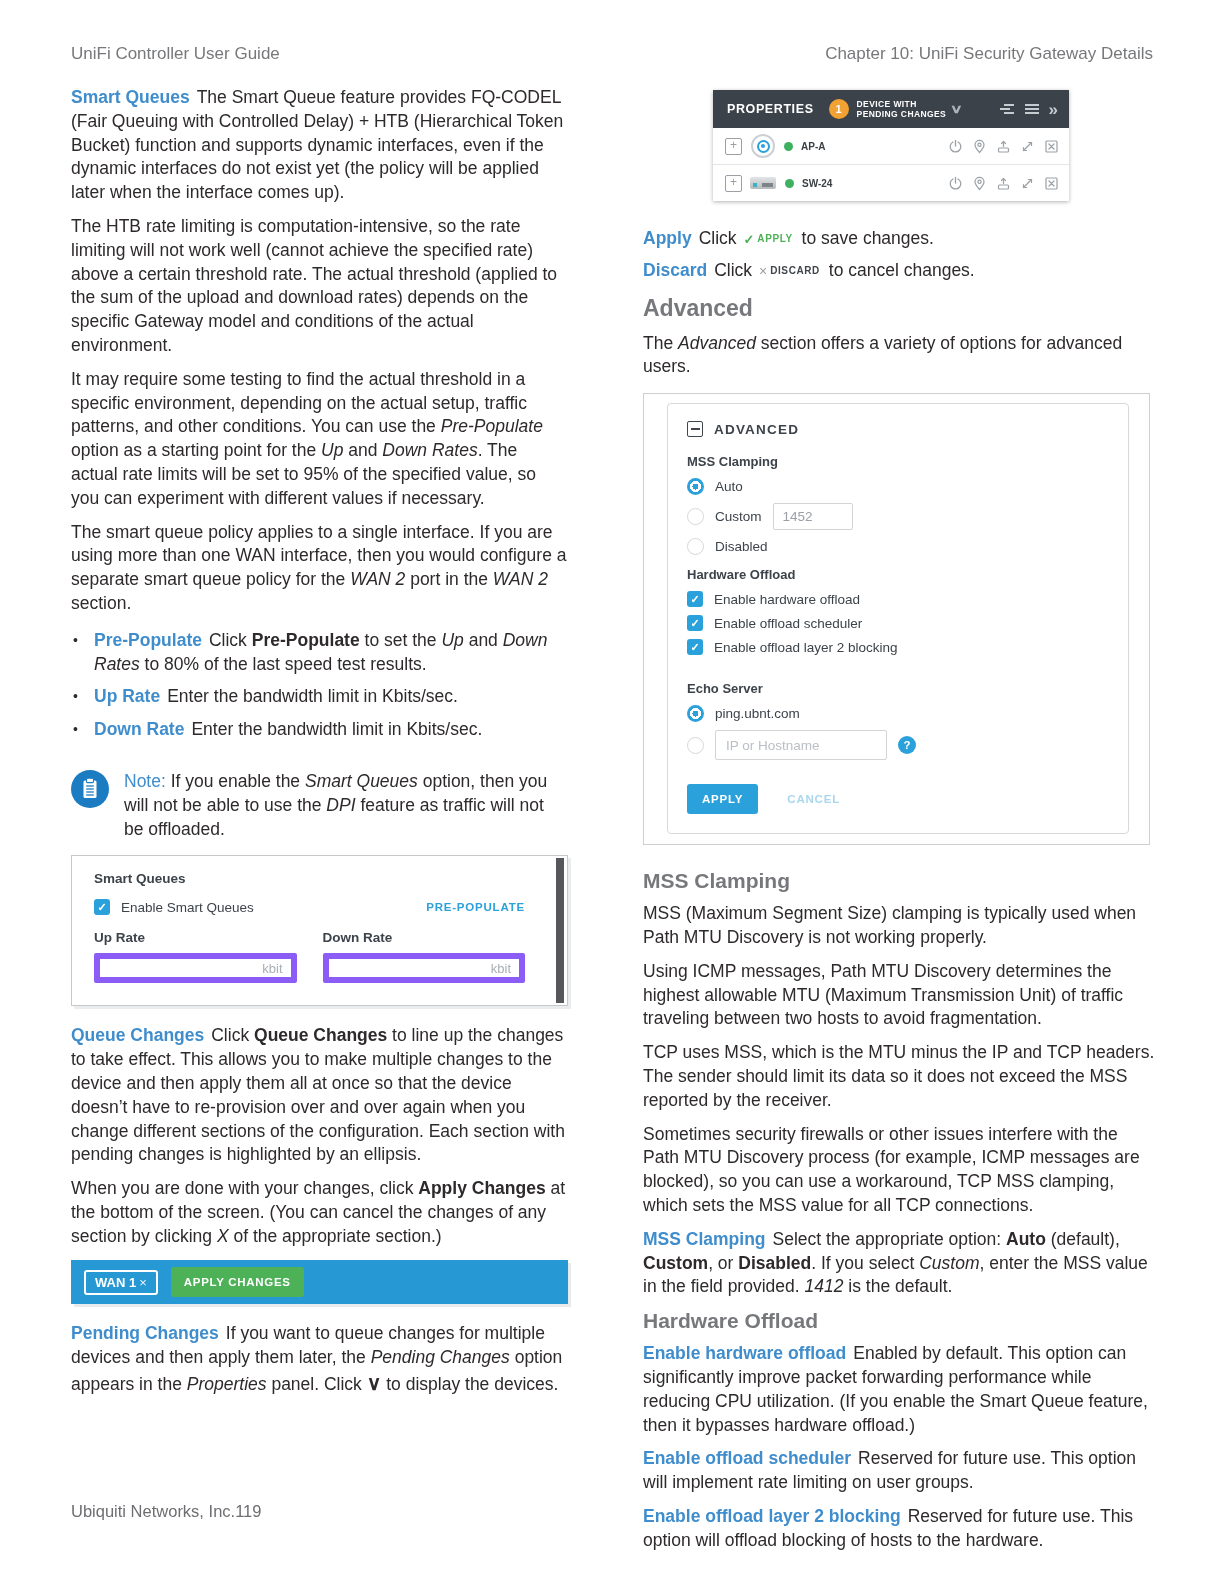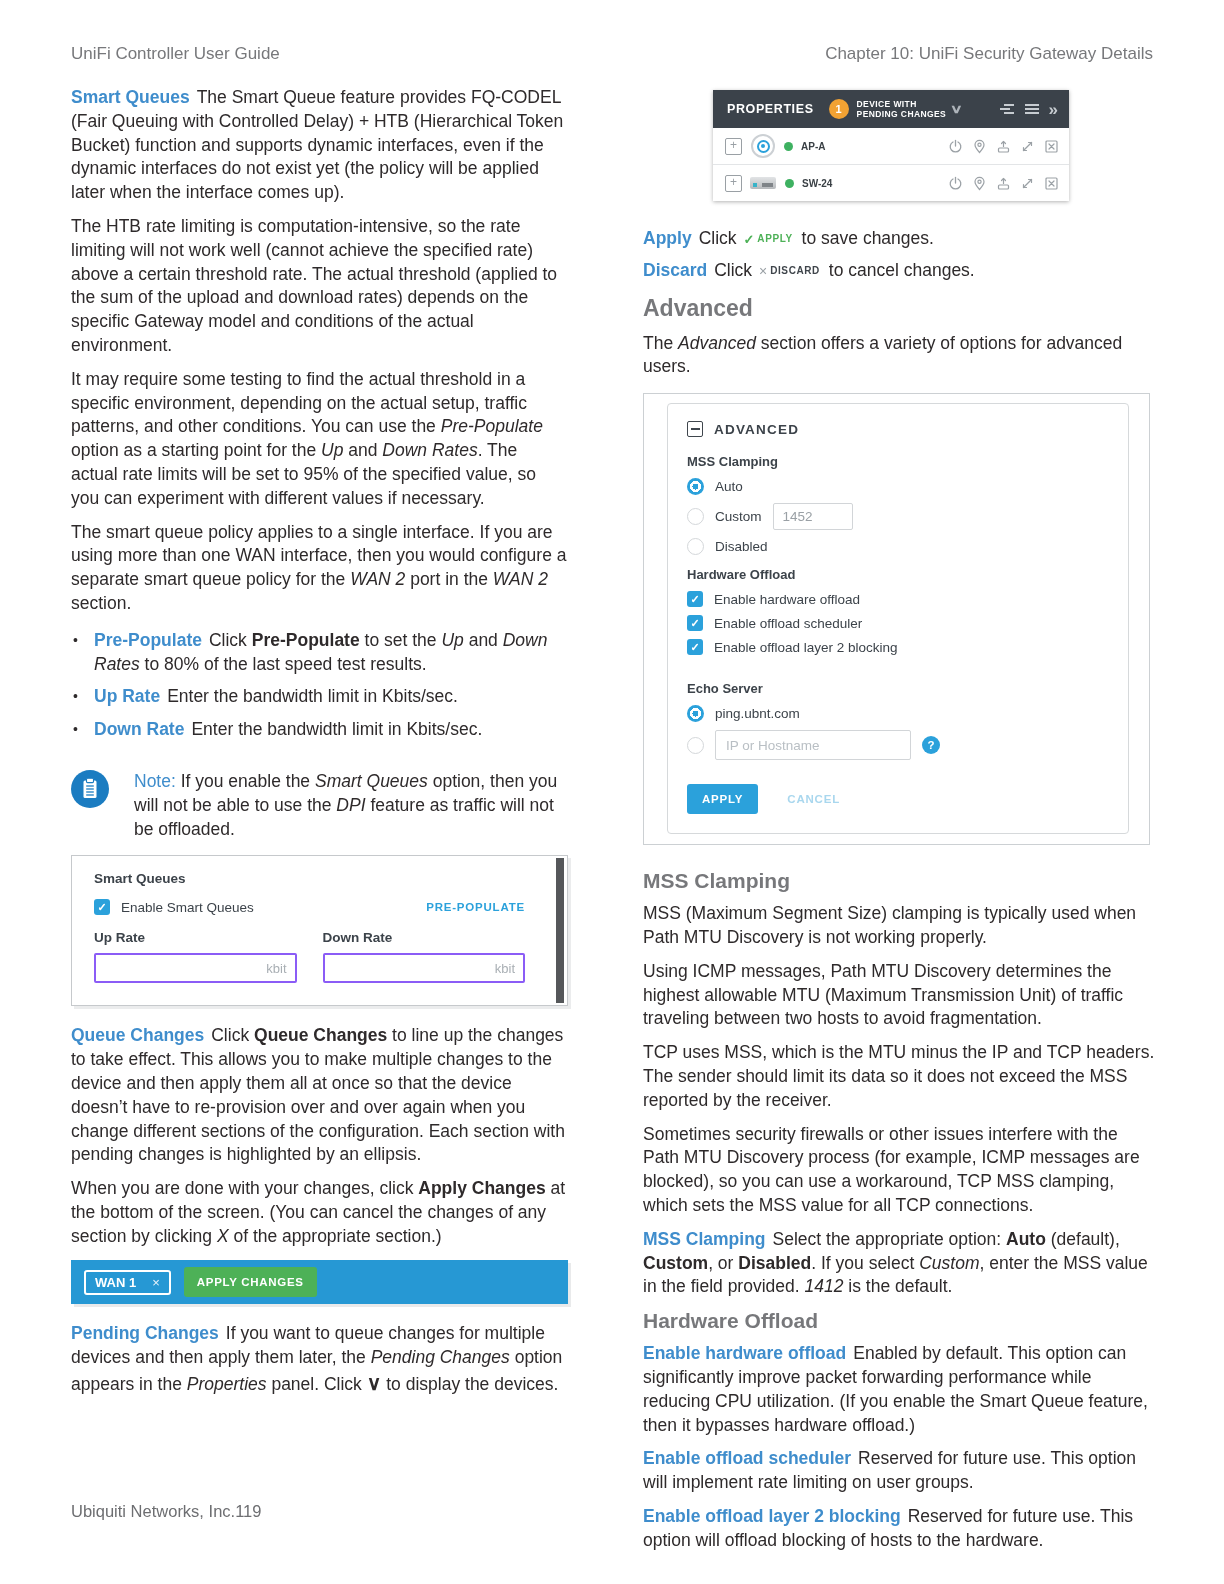--- a/index.html
+++ b/index.html
@@ -22,41 +22,41 @@
   .t-x{color:#9aa0a5;font-size:14px;margin:0 3px 0 2px;}
   .t-discardtag{color:#3f454b;font-weight:bold;font-size:10px;letter-spacing:.6px;margin-right:4px;position:relative;top:-2px;}
   .t-chev{font-weight:bold;font-size:20px;}
   h2.sec{font-size:23px;color:#77787b;font-weight:bold;margin:12px 0 10px;}
   h3.sec{font-size:21px;color:#77787b;font-weight:bold;margin:10px 0 9px;}
   
   .bullet{display:flex;margin:0 0 9px;}
   .bmark{width:21px;flex:none;font-size:14px;line-height:1.7;padding-left:2px;}
   .bullet p{margin:0;flex:1;font-size:17.5px;line-height:1.36;}
   
-  .note{display:flex;gap:25px;margin:28px 0 14px;}
+  .note{display:flex;gap:15px;margin:28px 0 14px;}
   .note p{margin:0;width:432px;font-size:17.5px;line-height:1.36;}
   
   .sq-panel{position:relative;border:1px solid #c6c9cc;box-shadow:3px 3px 0 #ebeced;
             margin:12px 0 18px;padding:15px 42px 22px 22px;background:#fff;box-sizing:border-box;}
   .sq-scrollbar{position:absolute;top:2px;bottom:2px;right:3px;width:8px;background:#55575a;}
   .sq-title{font-size:13.5px;font-weight:bold;color:#3c434a;margin-bottom:13px;}
   .sq-row{display:flex;align-items:center;gap:11px;font-size:13.5px;color:#3c434a;}
   .chk{width:16px;height:16px;border-radius:3px;background:#2ba1db;color:#fff;font-size:11px;
        font-weight:bold;display:flex;align-items:center;justify-content:center;flex:none;}
   .prepop{margin-left:auto;color:#2ba1db;font-size:11.5px;font-weight:bold;letter-spacing:.8px;cursor:pointer;}
   .rate-grid{display:flex;gap:26px;margin-top:15px;}
   .rate-col{flex:1;}
   .rate-label{font-size:13.5px;font-weight:bold;color:#3c434a;margin-bottom:8px;}
-  .rate-input{width:100%;height:30px;border:2px solid #8b5cf6;border-radius:2px;box-sizing:border-box;
+  .rate-input{width:100%;height:30px;border:6px solid #8b5cf6;border-radius:2px;box-sizing:border-box;
               font-family:"Liberation Sans",sans-serif;font-size:13px;text-align:right;padding:0 8px;color:#3c434a;}
   .rate-input::placeholder{color:#a9afb4;}
   
   .wan-bar{height:44px;background:#2698d4;display:flex;align-items:center;padding:0 13px;gap:13px;
            margin:12px 0 18px;box-shadow:3px 3px 0 #e9eaeb;}
-  .wan-chip{display:flex;align-items:center;gap:16px;border:2px solid #fff;border-radius:3px;color:#fff;
+  .wan-chip{display:flex;align-items:center;gap:3px;border:2px solid #fff;border-radius:3px;color:#fff;
             font-size:13px;font-weight:bold;padding:3px 9px;cursor:pointer;}
   .chip-x{font-weight:normal;font-size:13px;color:#eaf4fb;}
   .apply-changes{background:#4db157;border:none;border-radius:3px;color:#fff;font-size:11.5px;
                  font-weight:bold;letter-spacing:.7px;padding:9px 13px;font-family:"Liberation Sans",sans-serif;cursor:pointer;}
   
   .props-panel{width:356px;margin:2px 0 26px 70px;box-shadow:0 1px 4px rgba(0,0,0,.3);}
   .props-head{background:#3b424a;height:38px;display:flex;align-items:center;padding:0 11px 0 14px;}
   .props-title{color:#fff;font-weight:bold;font-size:12.5px;letter-spacing:.6px;}
   .badge{width:20px;height:20px;border-radius:50%;background:#f2a233;color:#fff;font-size:11px;font-weight:bold;
          display:flex;align-items:center;justify-content:center;margin-left:15px;flex:none;}
@@ -88,21 +88,21 @@
   .minus-box{width:14px;height:14px;border:1.5px solid #3f464d;border-radius:2px;position:relative;flex:none;cursor:pointer;}
   .minus-box::after{content:'';position:absolute;left:2.5px;right:2.5px;top:50%;height:1.5px;margin-top:-.75px;background:#3f464d;}
   .adv-title{font-size:13.5px;font-weight:bold;letter-spacing:1.2px;color:#3c434a;}
   .grp-label{font-size:13px;font-weight:bold;color:#3c434a;margin:12px 0 9px;}
   .opt-row{display:flex;align-items:center;gap:11px;margin-bottom:8px;font-size:13.5px;color:#3c434a;}
   .radio{width:17px;height:17px;border-radius:50%;border:1px solid #d4d7da;background:#fff;box-sizing:border-box;flex:none;cursor:pointer;}
   .radio.sel{border:none;background:radial-gradient(circle at center,#2ba1db 0,#2ba1db 3px,#fff 3px,#fff 5.5px,#2ba1db 5.5px);}
   .custom-input{width:80px;height:27px;border:1px solid #d2d5d8;border-radius:2px;font-family:"Liberation Sans",sans-serif;
                 font-size:13.5px;padding:0 9px;color:#3c434a;box-sizing:border-box;}
   .custom-input::placeholder{color:#9aa0a5;}
-  .ip-input{width:196px;height:30px;border:1px solid #d2d5d8;border-radius:2px;font-family:"Liberation Sans",sans-serif;
+  .ip-input{width:172px;height:30px;border:1px solid #d2d5d8;border-radius:2px;font-family:"Liberation Sans",sans-serif;
             font-size:13.5px;padding:4px 10px;color:#c2410c;box-sizing:border-box;}
   .ip-input::placeholder{color:#b9bfc4;}
   .q-circle{width:18px;height:18px;border-radius:50%;background:#2ba1db;color:#fff;font-size:11.5px;font-weight:bold;
             display:flex;align-items:center;justify-content:center;flex:none;cursor:pointer;}
   .adv-buttons{display:flex;align-items:center;gap:23px;margin-top:24px;}
   .btn-apply{background:#2ba1db;color:#fff;font-size:11.5px;font-weight:bold;letter-spacing:.8px;border:none;
              border-radius:3px;padding:9px 15px;font-family:"Liberation Sans",sans-serif;cursor:pointer;}
   .btn-cancel{color:#a9d7ee;font-size:11.5px;font-weight:bold;letter-spacing:.8px;background:none;border:none;
               font-family:"Liberation Sans",sans-serif;cursor:pointer;}
   .echo-gap{height:6px;}

